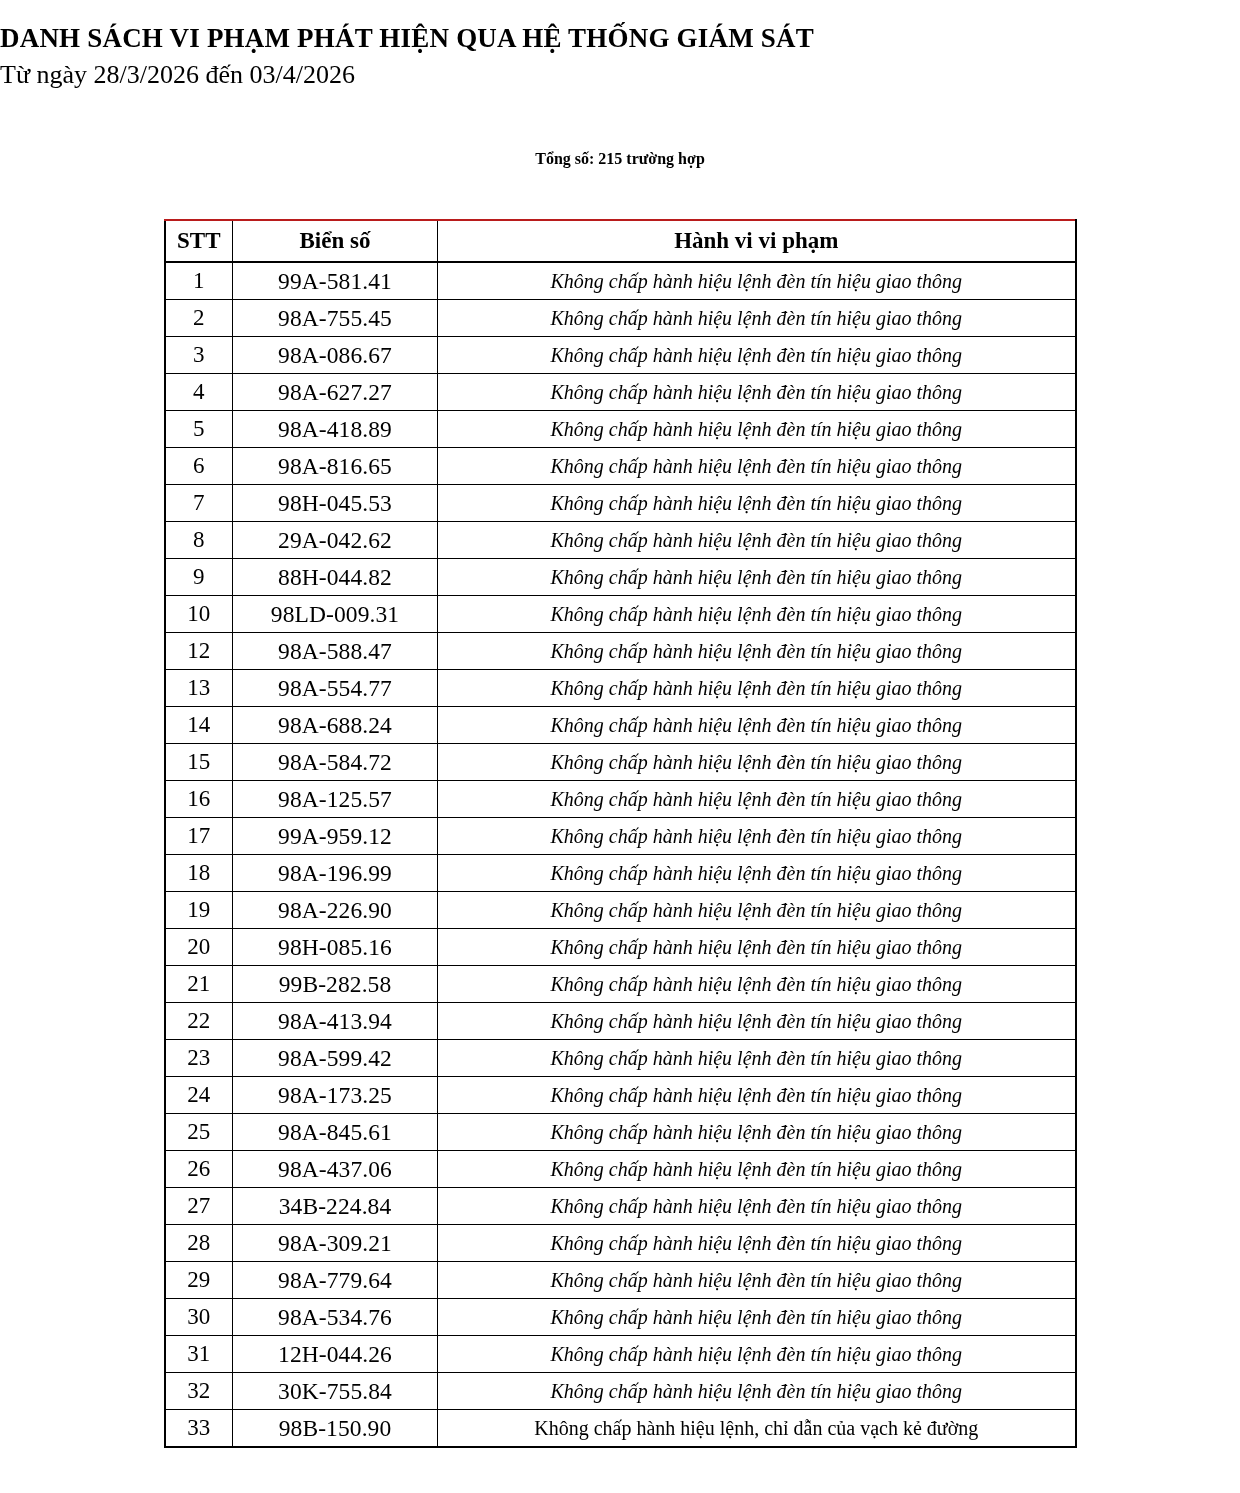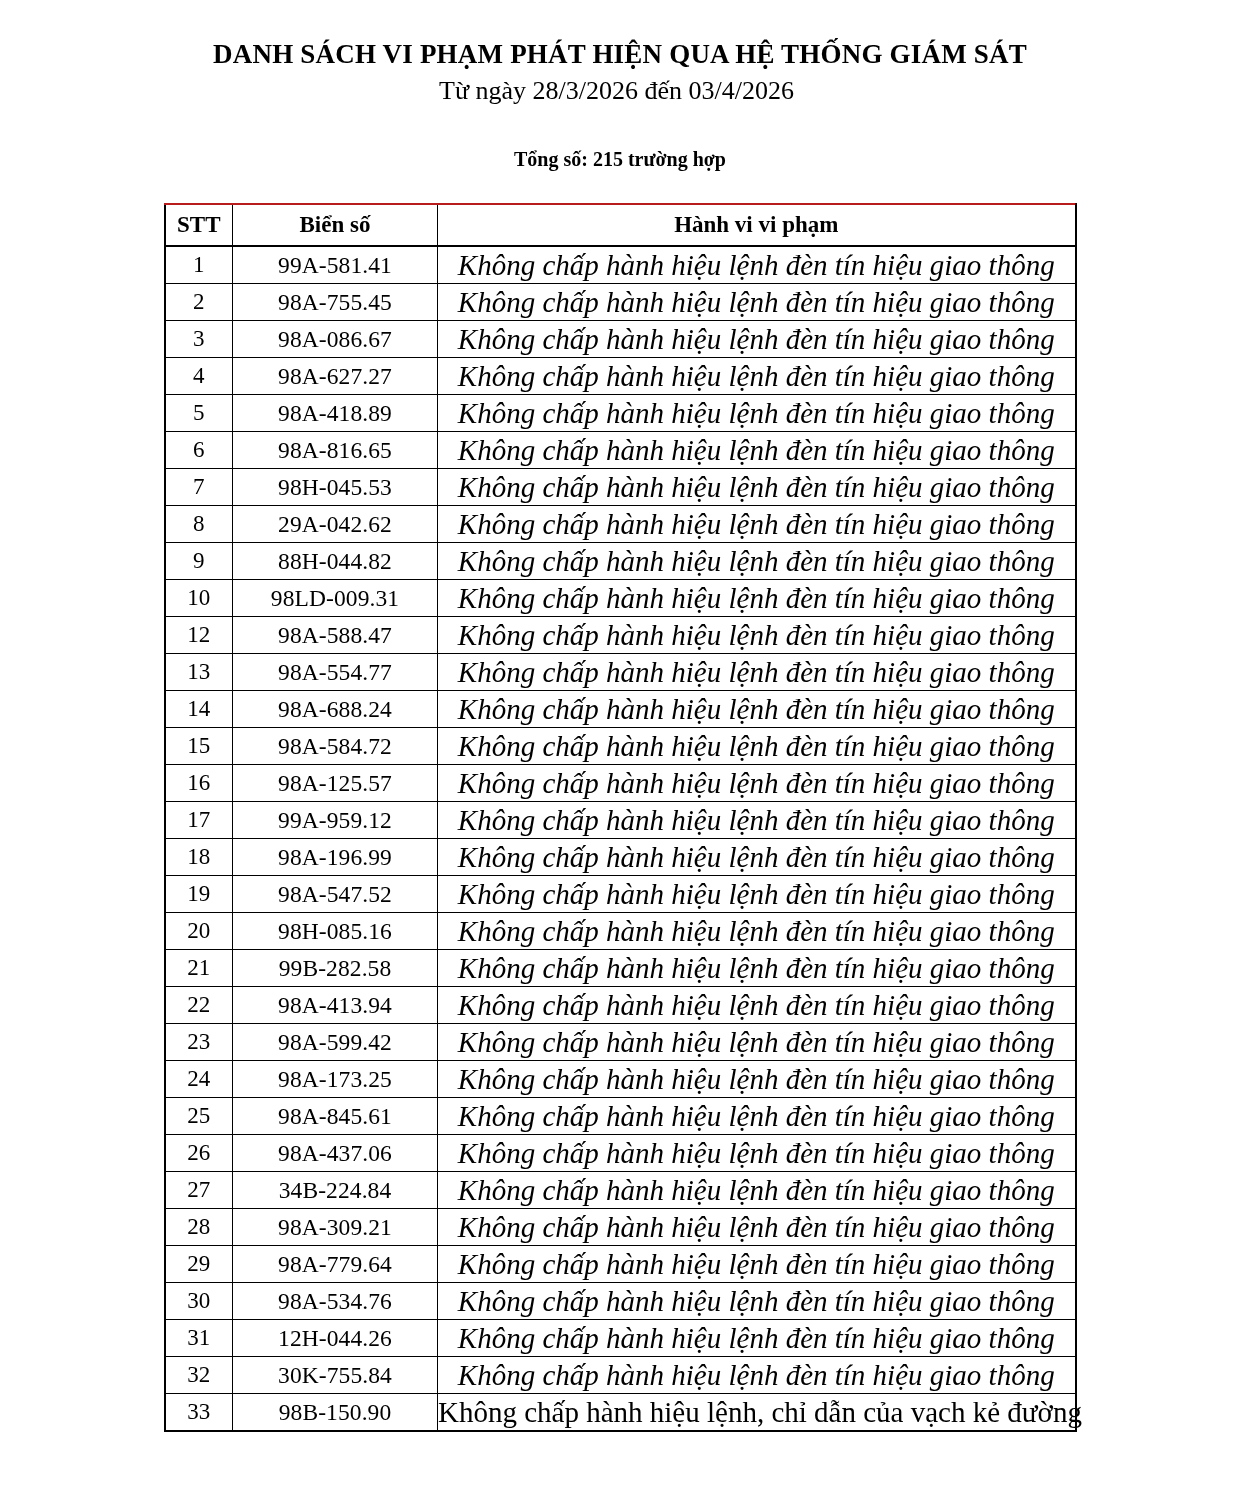--- a/index.html
+++ b/index.html
@@ -16,43 +16,43 @@
     overflow: hidden;
   }
   .page {
     position: relative;
     width: 1240px;
     height: 1493px;
     box-sizing: border-box;
     padding: 0;
   }
   .header-block {
-    text-align: center;
-    padding-top: 38px;
+    text-align: left;
+    padding-top: 22px;
   }
   .doc-title-1,
   .doc-title-2 {
     font-size: 27px;
     font-weight: bold;
     line-height: 32px;
     letter-spacing: 0.2px;
     margin: 0;
     text-transform: uppercase;
   }
   .doc-subtitle {
     font-size: 26px;
     font-weight: normal;
     line-height: 30px;
     margin: 6px 7px 0 0;
   }
   .total-line {
     text-align: center;
-    font-size: 20px;
+    font-size: 16px;
     font-weight: bold;
-    margin: 0;
+    margin: 16px;
     padding-top: 38px;
     line-height: 30px;
   }
   .table-wrap {
     padding-top: 29px;
   }
   table.violations {
     border-collapse: collapse;
     margin: 0 auto;
     width: 911px;
@@ -83,21 +83,21 @@
     font-weight: normal;
     font-size: 23px;
   }
   table.violations tbody td.plate-cell {
     font-weight: normal;
     font-size: 23.5px;
     letter-spacing: 0.1px;
   }
   table.violations tbody td.act-cell {
     font-style: italic;
-    font-size: 29px;
+    font-size: 20px;
     white-space: nowrap;
   }
   table.violations tbody td.act-cell.no-italic {
     font-style: normal;
   }
   table.violations tbody tr:last-child td {
     border-bottom: 2px solid #000;
   }
   table.violations tbody td:first-child,
   table.violations thead th:first-child {
@@ -218,21 +218,21 @@
             <td class="plate-cell">99A-959.12</td>
             <td class="act-cell">Không chấp hành hiệu lệnh đèn tín hiệu giao thông</td>
           </tr>
           <tr>
             <td class="stt-cell">18</td>
             <td class="plate-cell">98A-196.99</td>
             <td class="act-cell">Không chấp hành hiệu lệnh đèn tín hiệu giao thông</td>
           </tr>
           <tr>
             <td class="stt-cell">19</td>
-            <td class="plate-cell">98A-547.52</td>
+            <td class="plate-cell">98A-226.90</td>
             <td class="act-cell">Không chấp hành hiệu lệnh đèn tín hiệu giao thông</td>
           </tr>
           <tr>
             <td class="stt-cell">20</td>
             <td class="plate-cell">98H-085.16</td>
             <td class="act-cell">Không chấp hành hiệu lệnh đèn tín hiệu giao thông</td>
           </tr>
           <tr>
             <td class="stt-cell">21</td>
             <td class="plate-cell">99B-282.58</td>

